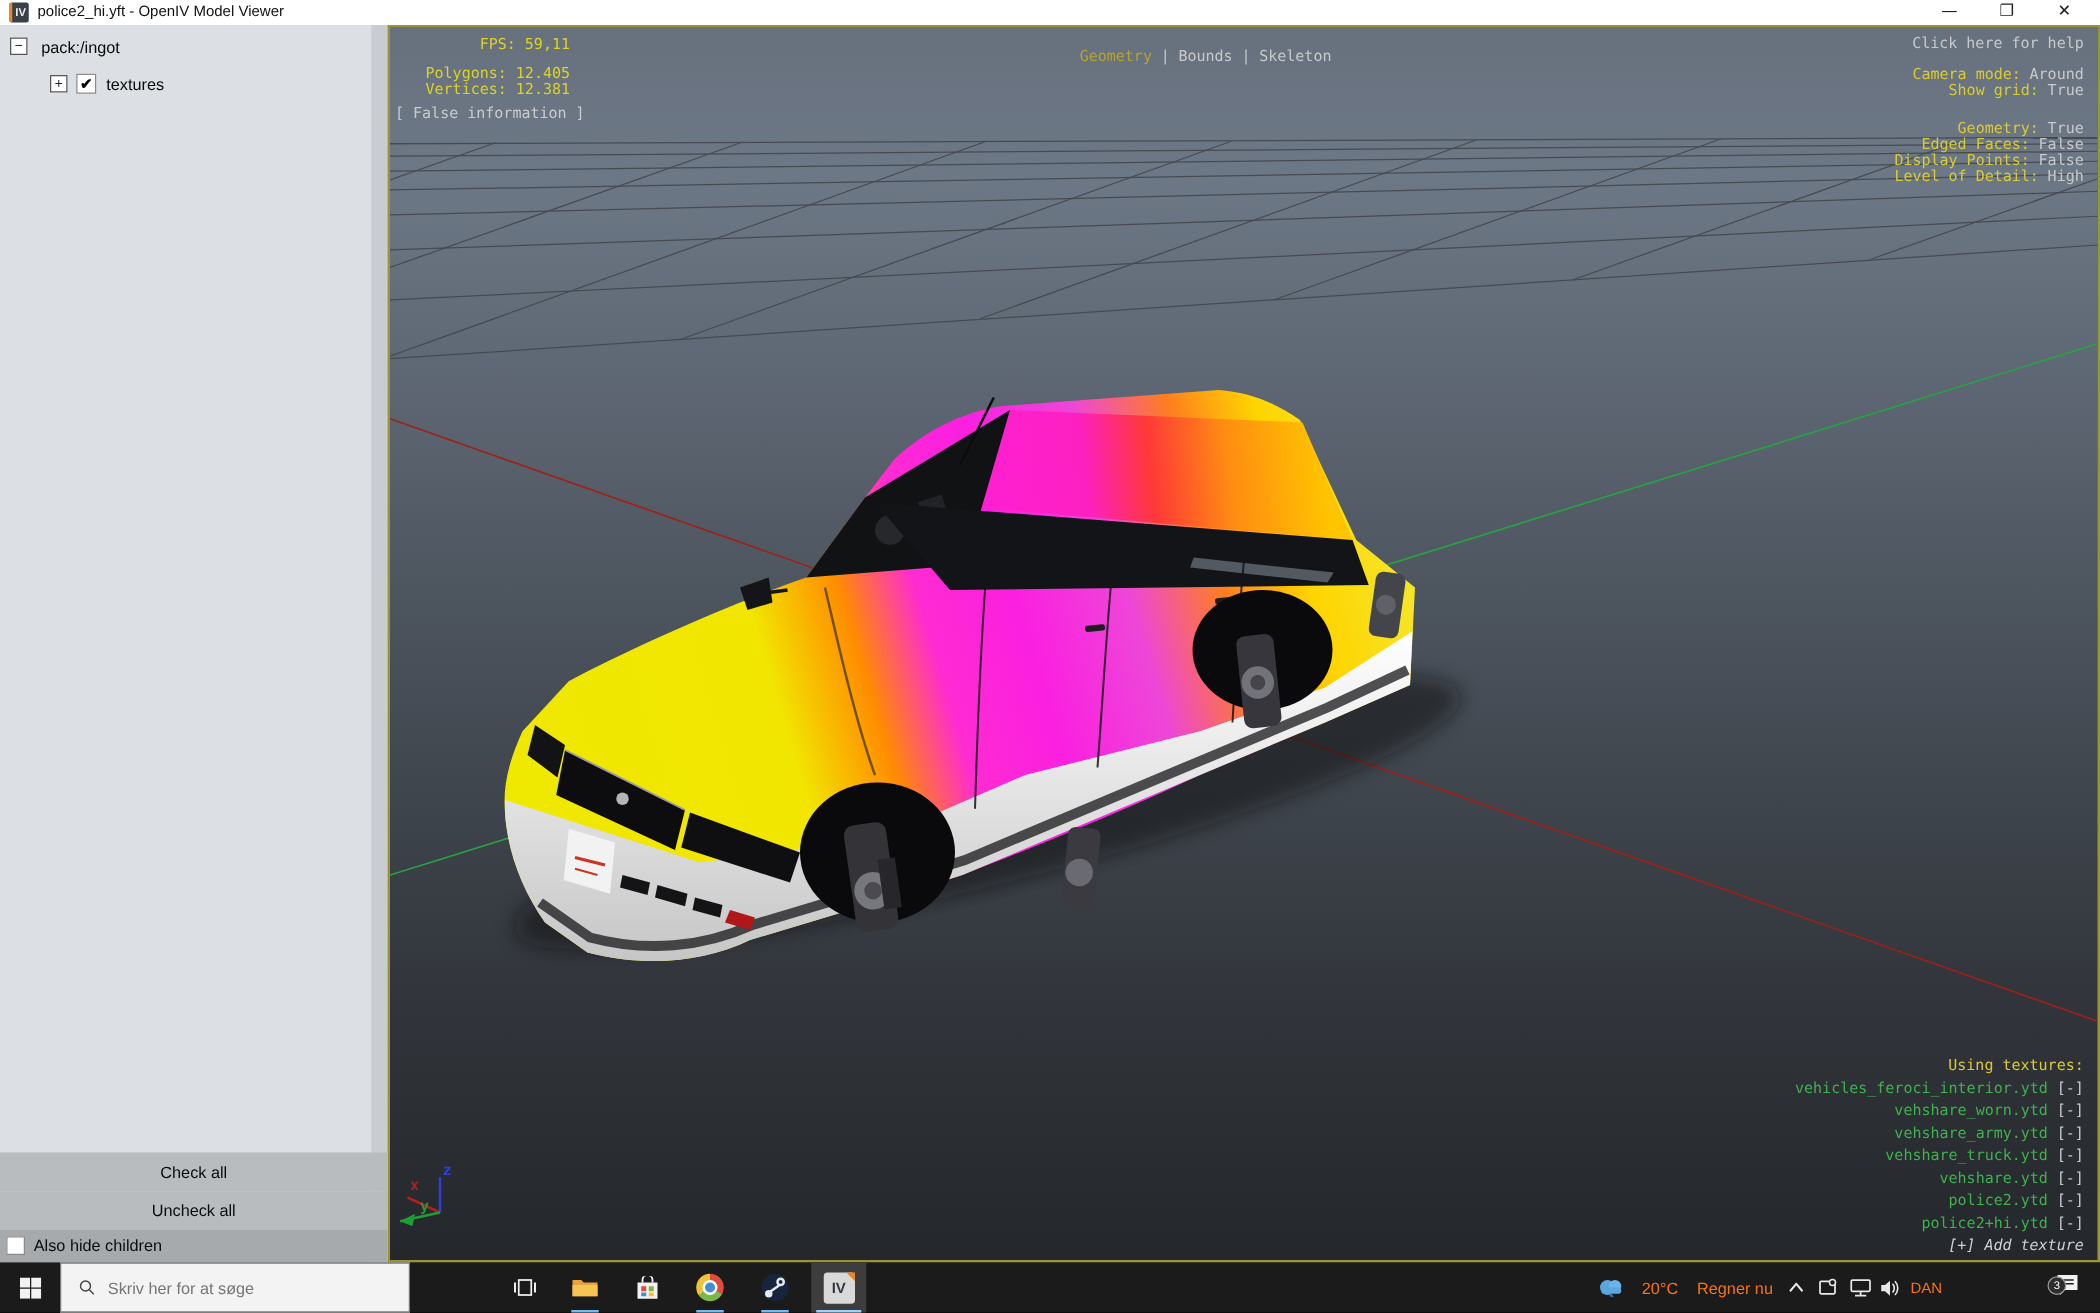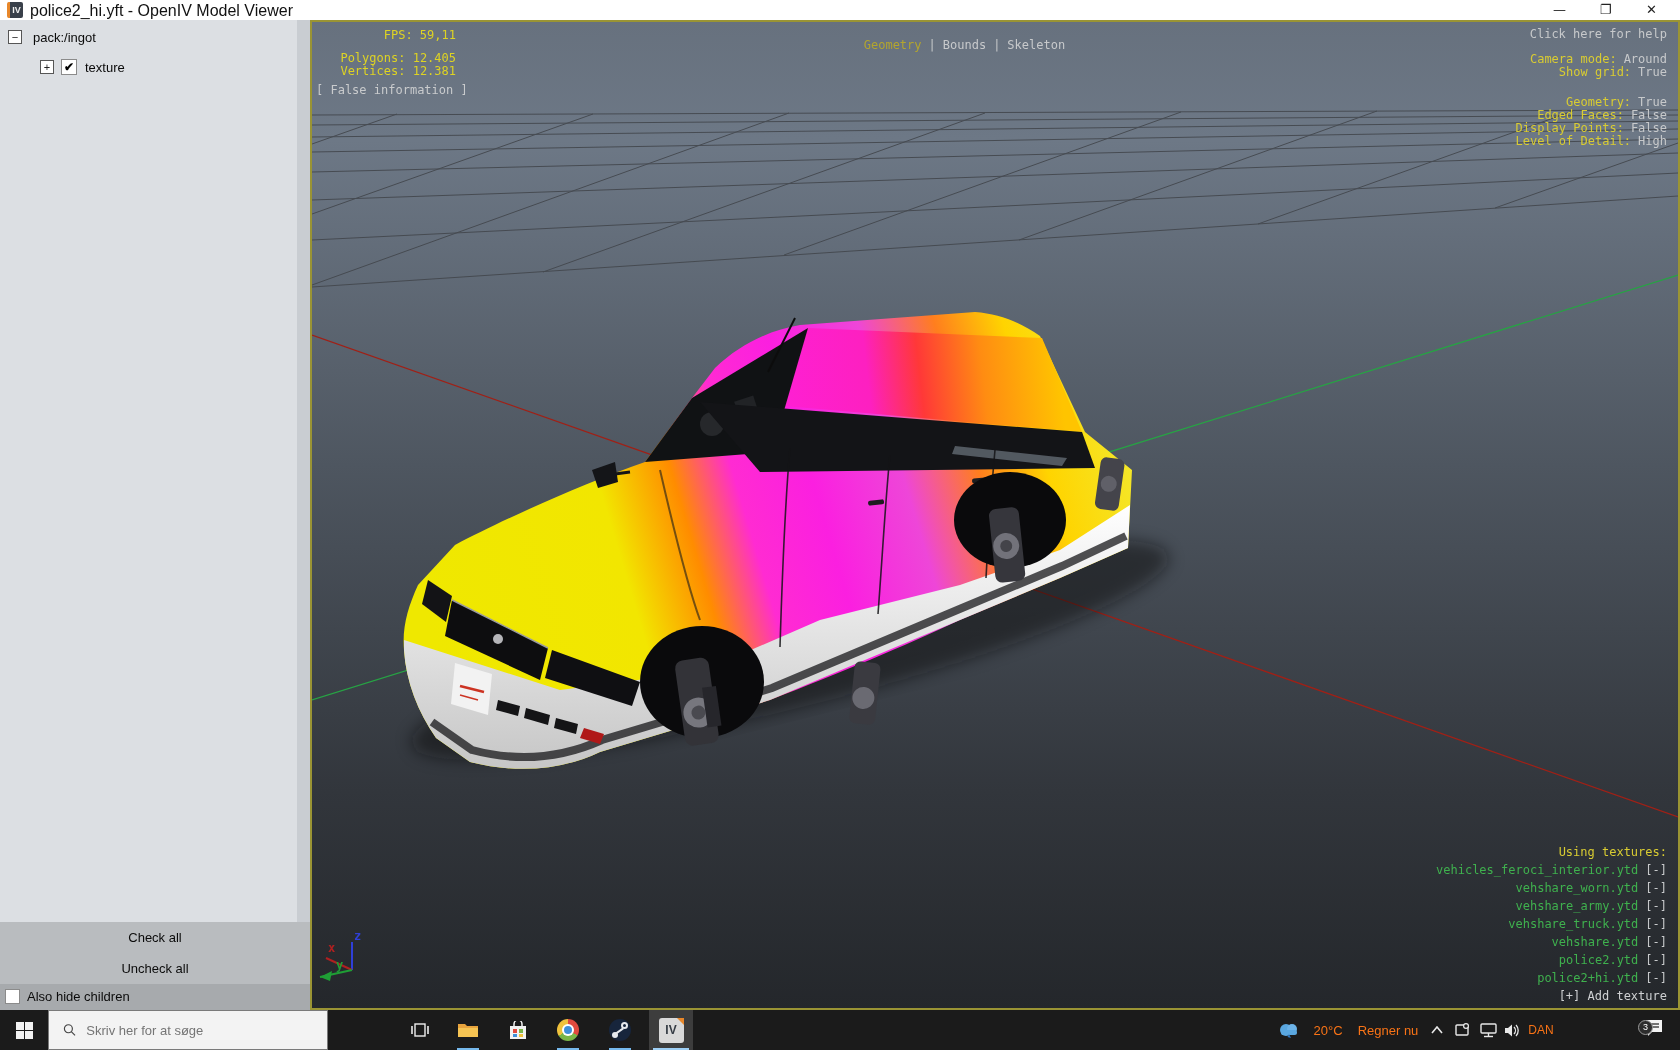--- a/index.html
+++ b/index.html
@@ -7,21 +7,21 @@
               font-family:"Liberation Sans", sans-serif; }
   .abs { position:absolute; }
 
   
   #titlebar { position:absolute; left:0; top:0; width:1680px; height:20px;
               background:#ffffff; z-index:30; }
   #app-icon { position:absolute; left:7px; top:2px; width:16px; height:16px;
               background:#39404a; border-radius:2px; color:#f0f0f0; font-size:9px;
               font-weight:bold; text-align:center; line-height:16px;
               border-left:3px solid #e8872a; }
-  #window-title { position:absolute; left:30px; top:2px; font-size:16px; color:#111; }
+  #window-title { position:absolute; left:30px; top:2px; font-size:12px; color:#111; }
   .winbtn { position:absolute; top:0; width:45px; height:20px; text-align:center;
             line-height:19px; font-size:13px; color:#222; cursor:default;
             font-family:"DejaVu Sans", sans-serif; }
   #btn-min  { left:1537px; }
   #btn-rest { left:1583px; }
   #btn-close{ left:1629px; }
 
   
   #sidebar { position:absolute; left:0; top:20px; width:310px; height:990px;
              background:#dcdfe3; z-index:10; }
@@ -61,21 +61,21 @@
   #tabs { top:2px; left:0; width:1236px; text-align:center;padding-left:40px; }
   #tabs .sep { color:#c4c7c9; margin:0 7px; }
 
   #help-link { top:5px; right:11px; color:#c7c9cb; }
   .kv { position:absolute; right:11px; text-align:right; }
   .kv .k { color:#d9cc32; }
   .kv .v { color:#c7c9cb; margin-left:7px; }
 
   #textures { position:absolute; right:11px; top:821px; text-align:right; line-height:18px; }
   #textures .trow .ta { color:#c7c9cb; margin-left:7px; }
-  #add-texture { color:#ced0d2; }
+  #add-texture { color:#ced0d2;font-style:italic; }
 
   
   #taskbar { position:absolute; left:0; top:1010px; width:1680px; height:40px;
              background:#1b1b1b; z-index:40; }
   .tb-item { position:absolute; top:0; height:40px; display:flex;
              align-items:center; justify-content:center; }
   #tb-search { left:48px; width:280px; background:#f3f3f3; border:1px solid #7a7a7a;
                justify-content:flex-start; }
   #tb-search input { border:0; outline:0; background:transparent; font-size:13px;
                color:#3c3c3c; width:290px; font-family:"Liberation Sans",sans-serif; }
@@ -107,21 +107,21 @@
   <div class="edge-strip"></div>
 
   <div class="tree-row" style="top:8px;">
     <div class="tree-box" style="left:8px;">−</div>
     <span class="abs" style="left:33px; top:2px;">pack:/ingot</span>
   </div>
 
   <div class="tree-row" style="top:38px;">
     <div class="tree-box" style="left:40px;">+</div>
     <div class="cbx" style="left:61px; top:1px;">✔</div>
-    <span class="abs" style="left:85px; top:2px;">texture</span>
+    <span class="abs" style="left:85px; top:2px;">textures</span>
   </div>
 
   <button id="uncheck-all" style="top:933px;">Uncheck all</button>
   <button id="check-all" style="top:902px;">Check all</button>
 
   <div id="hide-children-row">
     <div class="cbx" style="left:5px; top:5px; width:15px; height:15px;"></div>
     <span class="abs" style="left:27px; top:5px;">Also hide children</span>
   </div>
 </div>

